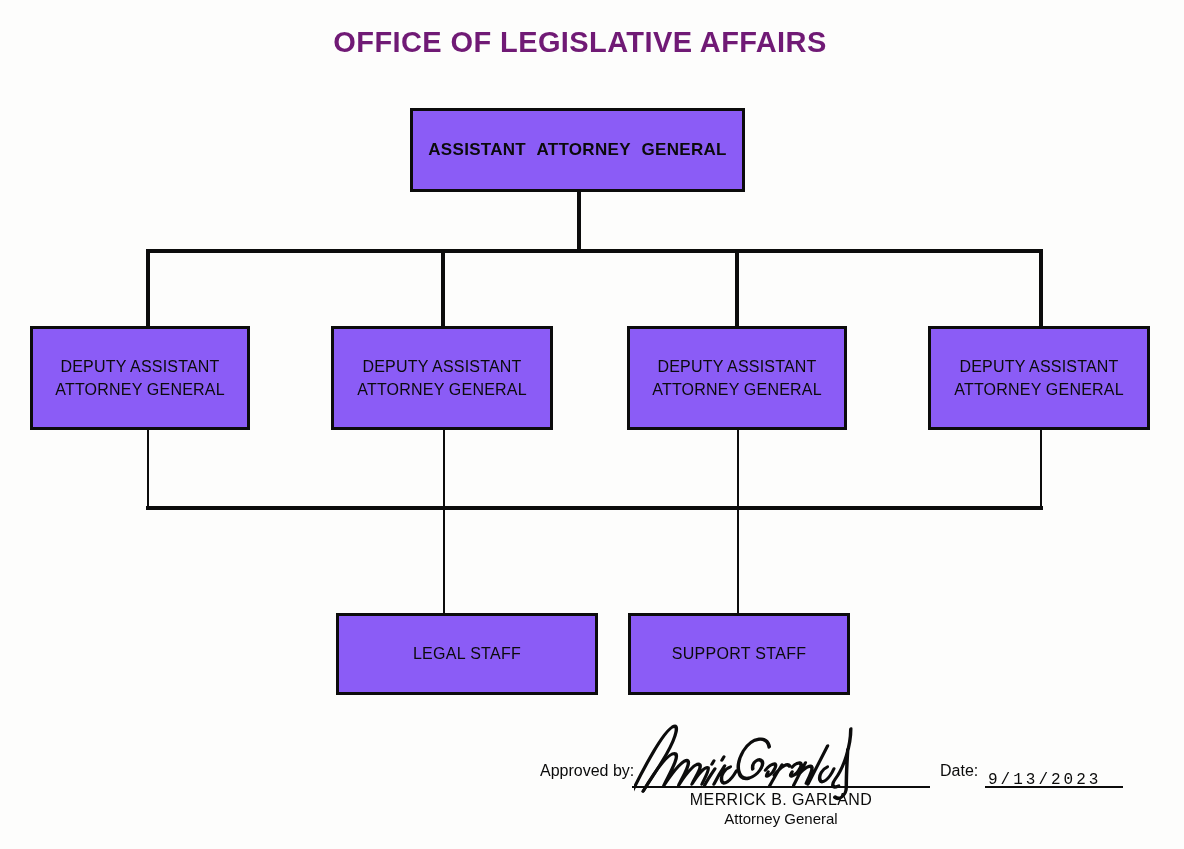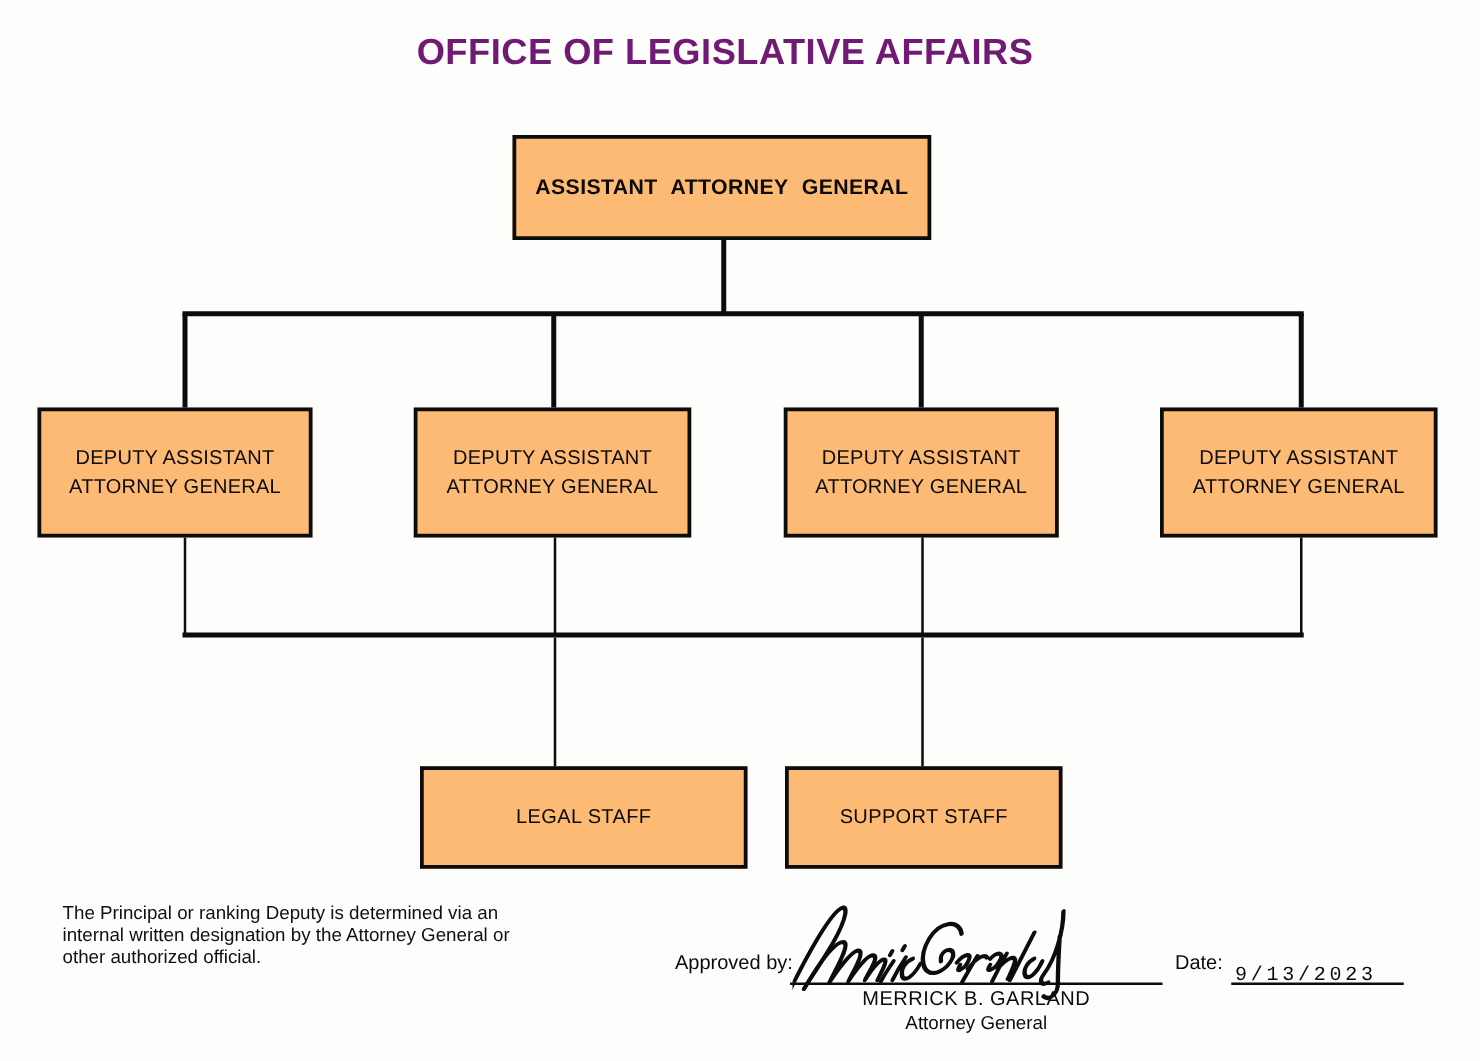--- a/index.html
+++ b/index.html
@@ -13,21 +13,21 @@
   }
   .title{
     position:absolute;top:26px;left:0;width:1160px;
     margin:0;text-align:center;
     font-size:29px;font-weight:bold;letter-spacing:.4px;
     color:#701a75;
   }
   .obox{
     position:absolute;
     border:3px solid #0c0c0c;
-    background:#fdba74;
+    background:#8b5cf6;
     display:flex;align-items:center;justify-content:center;
     text-align:center;
     box-sizing:border-box;
     z-index:2;
   }
   .obox.root{left:410px;top:108px;width:335px;height:84px;
     font-size:17px;font-weight:bold;word-spacing:6px;letter-spacing:.3px;}
   .obox.deputy{top:326px;width:220px;height:104px;
     font-size:16px;line-height:23px;letter-spacing:.2px;padding:0 14px;}
   .obox.staff{top:613px;height:82px;font-size:16px;letter-spacing:.3px;}
@@ -86,21 +86,20 @@
     <span>DEPUTY ASSISTANT ATTORNEY GENERAL</span>
   </div>
 
   <div class="obox staff" style="left:336px;width:262px;">
     <span>LEGAL STAFF</span>
   </div>
   <div class="obox staff" style="left:628px;width:222px;text-align:right;">
     <span>SUPPORT STAFF</span>
   </div>
 
-  <p class="footnote">The Principal or ranking Deputy is determined via an internal written designation by the Attorney General or other authorized official.</p>
 
   <span class="approve-label">Approved by:</span>
 
   <svg class="sig-svg" width="258" height="82" viewBox="0 0 258 82" aria-hidden="true">
     <g transform="translate(14,0) skewX(-14)" fill="none" stroke="#0c0c0c" stroke-width="3.4" stroke-linecap="round" stroke-linejoin="round">
       <path d="M2 72 C8 47 18 13 26 7 C32 3 33 15 27 34 C22 49 16 63 13 71"></path>
       <path d="M13 71 C21 47 30 31 36 34 C41 37 34 56 32 66 C39 49 46 38 50 41 C54 44 48 59 47 65 C53 50 59 42 63 45 C66 48 61 58 60 64 C64 53 69 46 72 48 C74 50 71 59 70 64"></path>
       <path d="M76 41 L75 44 M79 49 C76 56 74 61 73 65 M85 37 L84 40 M88 46 C85 53 83 60 82 64 M94 47 C89 49 86 55 89 61 C92 66 98 61 101 51"></path>
       <path d="M128 27 C123 15 108 17 103 31 C98 46 105 61 116 58 C124 55 128 45 124 41 C120 38 114 42 117 49"></path>
       <path d="M130 50 C134 43 140 42 139 48 C138 55 130 60 133 52 M145 45 C141 56 139 63 138 66 M140 55 C145 46 150 43 153 46 M156 47 C160 41 166 42 164 48 C162 56 154 59 157 52 M168 43 C165 53 163 61 162 65 M164 55 C169 47 174 44 176 48 C177 51 175 58 174 63 M186 26 C182 41 178 56 176 64 M191 47 C187 49 184 55 187 60 C190 65 196 59 198 49"></path>

